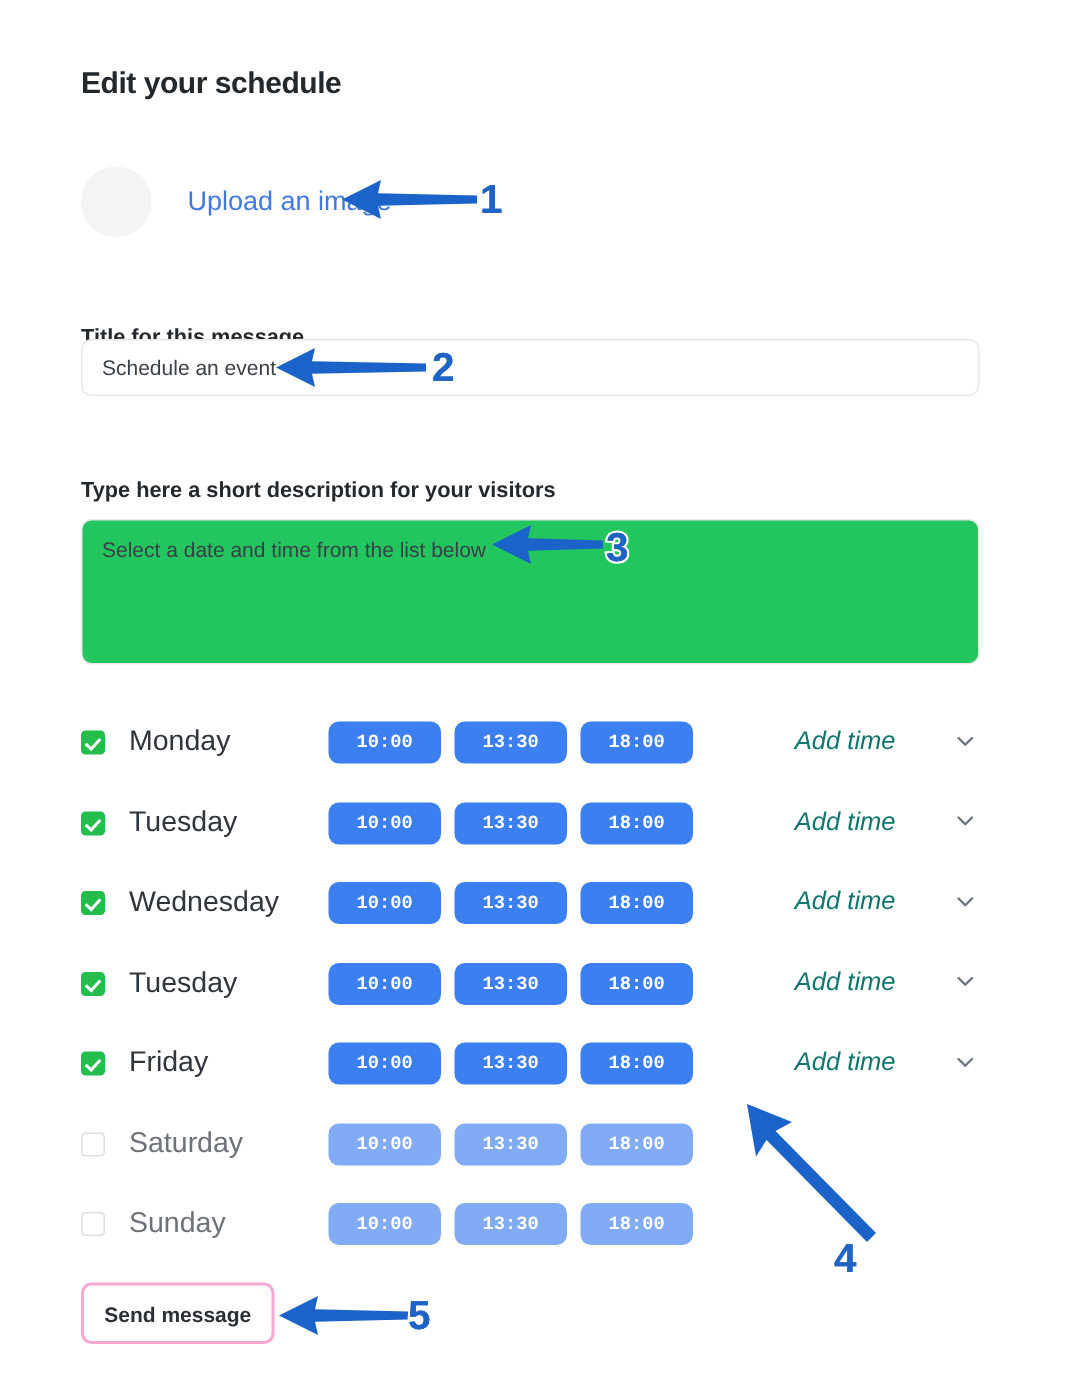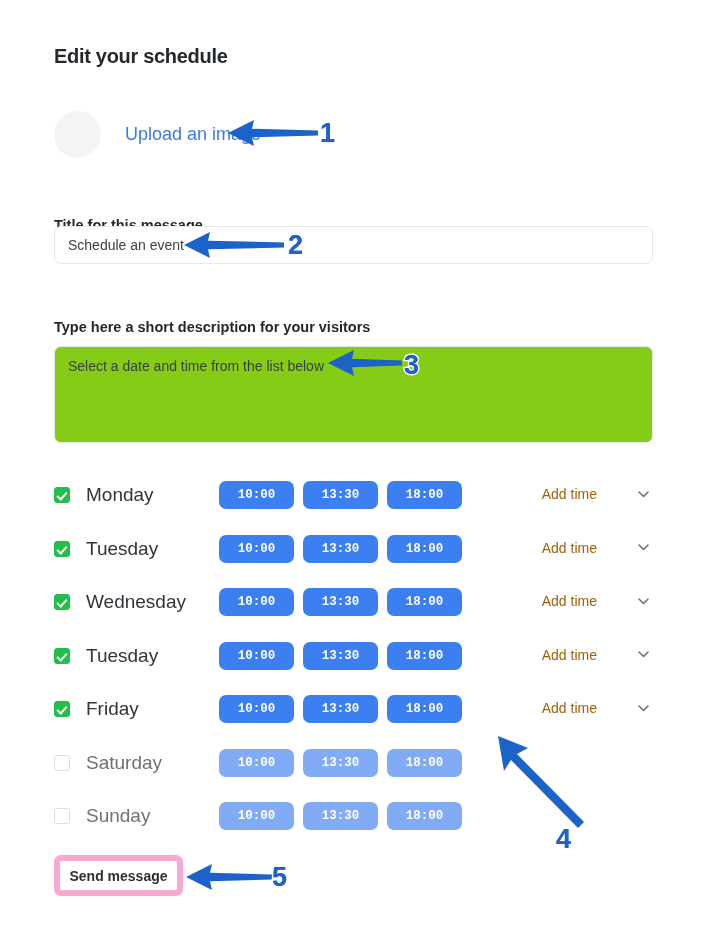--- a/index.html
+++ b/index.html
@@ -91,21 +91,21 @@
   }
   .text-area {
     position: absolute;
     left: 54px;
     top: 346px;
     width: 599px;
     height: 97px;
     box-sizing: border-box;
     border: 1px solid #e7e8ea;
     border-radius: 7px;
-    background: #84cc16;
+    background: #22c55e;
     font-family: "Liberation Sans", sans-serif;
     font-size: 14px;
     color: #3a4047;
     padding: 9px 13px;
     resize: none;
     outline: none;
     line-height: 20px;
   }
 
   
@@ -191,43 +191,44 @@
     position: absolute;
     right: 0;
     top: 2px;
     width: 170px;
     display: flex;
     align-items: center;
     justify-content: flex-end;
     height: 24px;
   }
   .add-time {
-    font-size: 14px;
-    color: #a16207;
+    font-size: 17px;
+    color: #0f766e;
     cursor: pointer;
     line-height: 20px;
+    font-style: italic;
   }
   .chevron {
     width: 22px;
     margin-left: 35px;
     display: flex;
     justify-content: center;
     cursor: pointer;
   }
   .chevron svg { display: block; }
 
   
   .send-button {
     position: absolute;
     left: 54px;
     top: 855px;
     width: 129px;
     height: 41px;
     box-sizing: border-box;
-    border: 6px solid #f9a8d4;
+    border: 2px solid #f9a8d4;
     border-radius: 7px;
     background: #ffffff;
     font-family: "Liberation Sans", sans-serif;
     font-size: 14px;
     font-weight: 700;
     color: #2b3036;
     cursor: pointer;
   }
 
   

